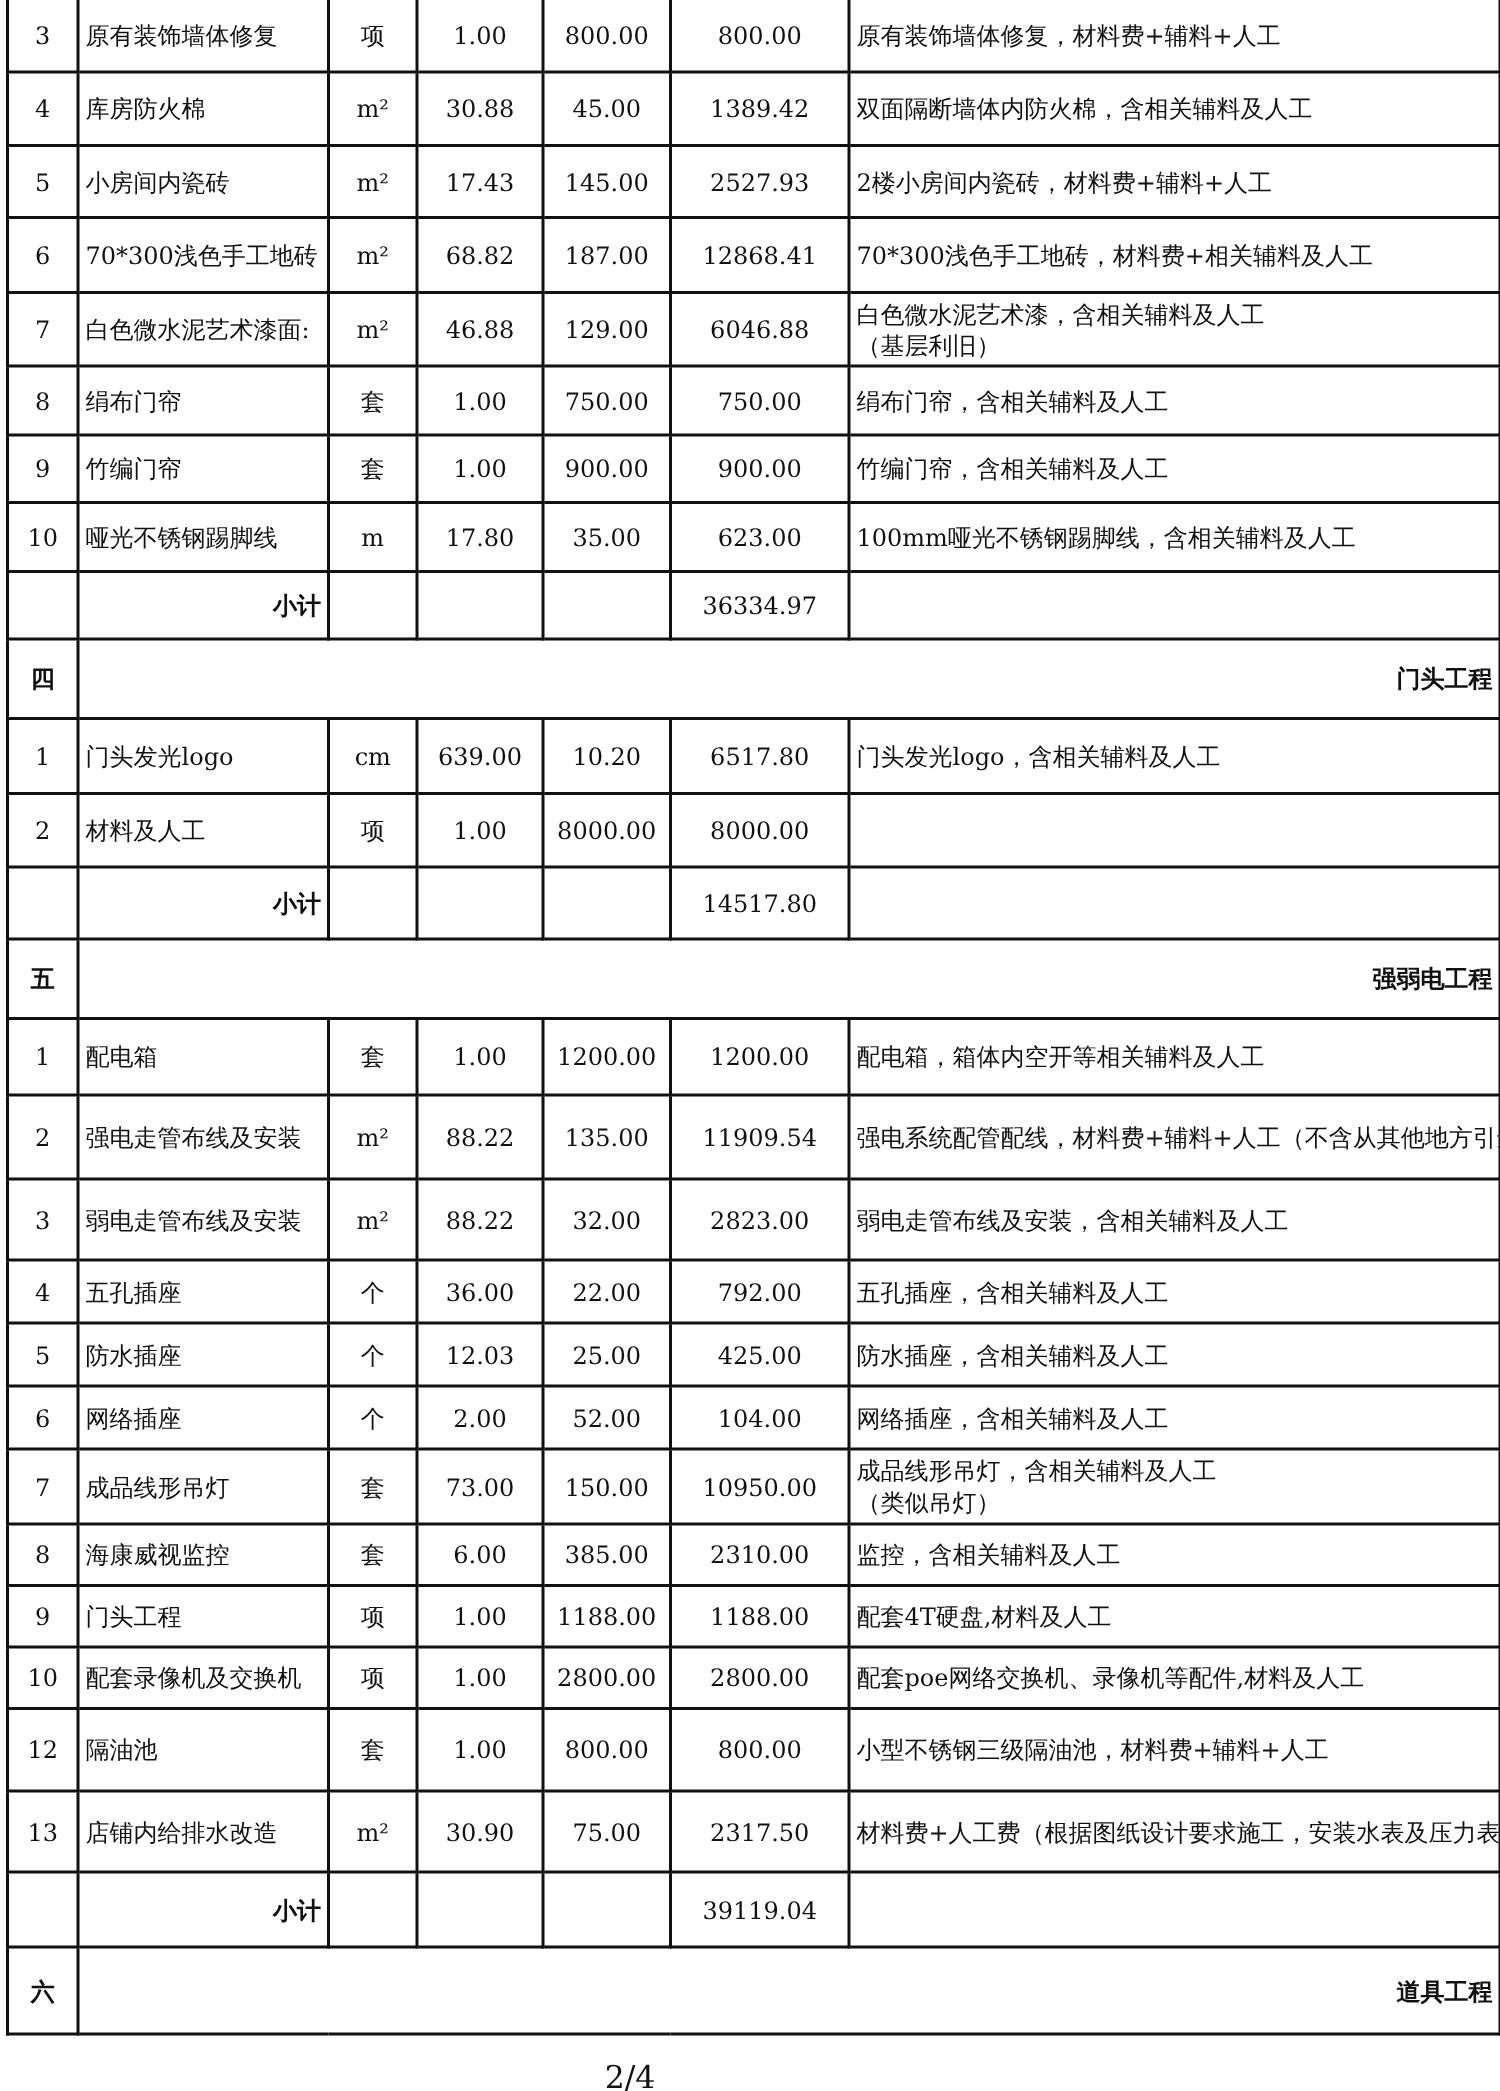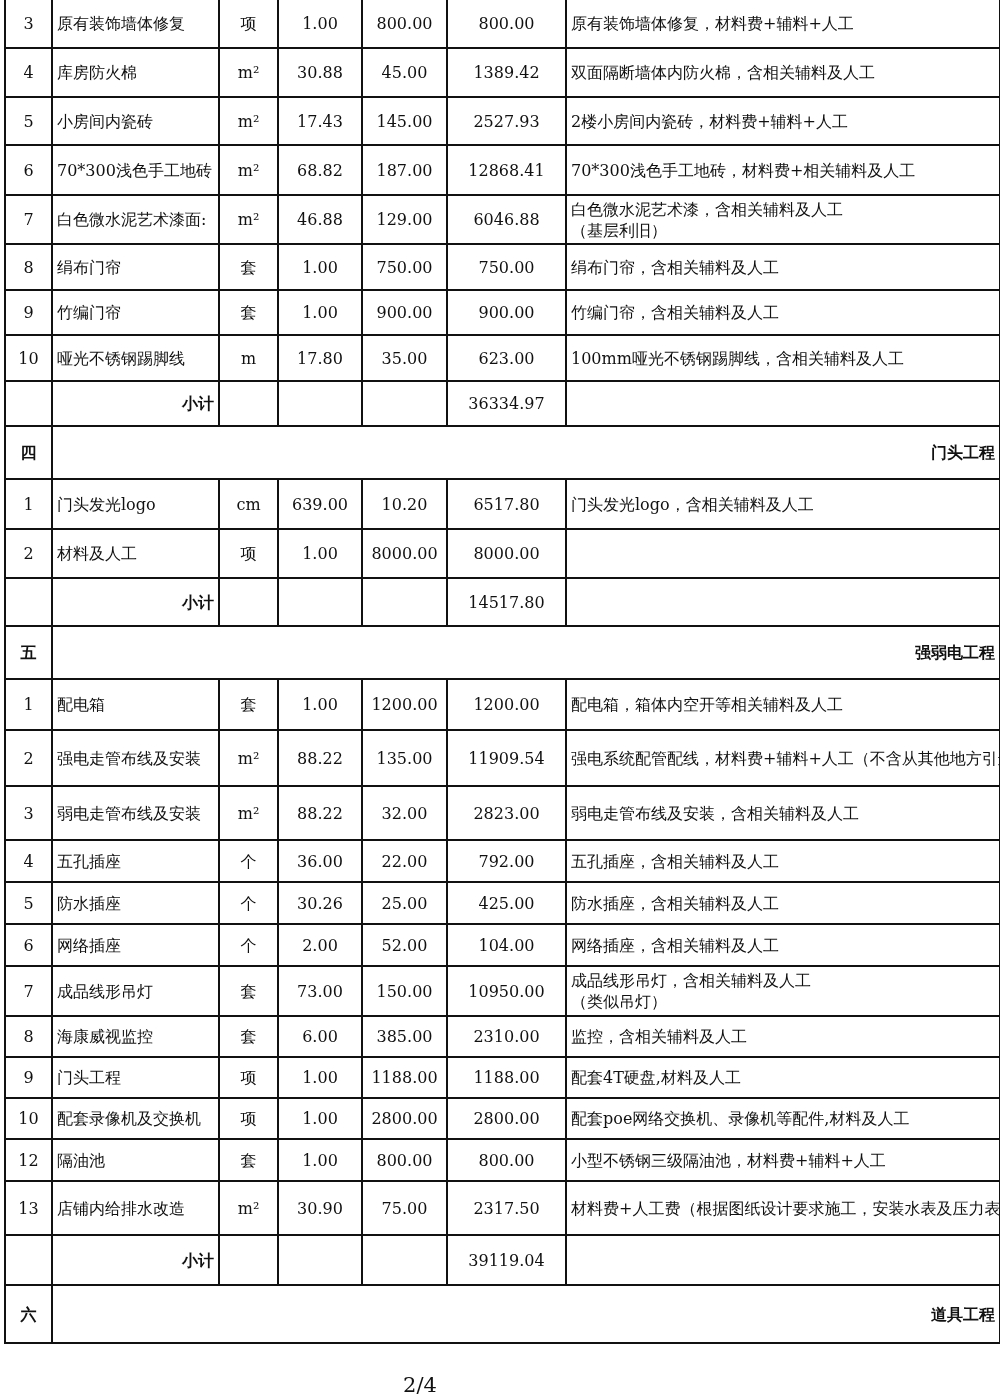--- a/index.html
+++ b/index.html
@@ -182,21 +182,21 @@
         <td class="c-unit">个</td>
         <td class="c-qty">36.00</td>
         <td class="c-price">22.00</td>
         <td class="c-total">792.00</td>
         <td class="c-note">五孔插座，含相关辅料及人工</td>
       </tr>
       <tr style="height: 42px;">
         <td class="c-no">5</td>
         <td class="c-name">防水插座</td>
         <td class="c-unit">个</td>
-        <td class="c-qty">30.26</td>
+        <td class="c-qty">12.03</td>
         <td class="c-price">25.00</td>
         <td class="c-total">425.00</td>
         <td class="c-note">防水插座，含相关辅料及人工</td>
       </tr>
       <tr style="height: 42px;">
         <td class="c-no">6</td>
         <td class="c-name">网络插座</td>
         <td class="c-unit">个</td>
         <td class="c-qty">2.00</td>
         <td class="c-price">52.00</td>
@@ -232,21 +232,21 @@
       </tr>
       <tr style="height: 41px;">
         <td class="c-no">10</td>
         <td class="c-name">配套录像机及交换机</td>
         <td class="c-unit">项</td>
         <td class="c-qty">1.00</td>
         <td class="c-price">2800.00</td>
         <td class="c-total">2800.00</td>
         <td class="c-note">配套poe网络交换机、录像机等配件,材料及人工</td>
       </tr>
-      <tr style="height: 42px; padding-left: 28px;">
+      <tr style="height: 55px; padding-left: 28px;">
         <td class="c-no">12</td>
         <td class="c-name">隔油池</td>
         <td class="c-unit">套</td>
         <td class="c-qty">1.00</td>
         <td class="c-price">800.00</td>
         <td class="c-total">800.00</td>
         <td class="c-note">小型不锈钢三级隔油池，材料费+辅料+人工</td>
       </tr>
       <tr style="height: 54px;">
         <td class="c-no">13</td>

